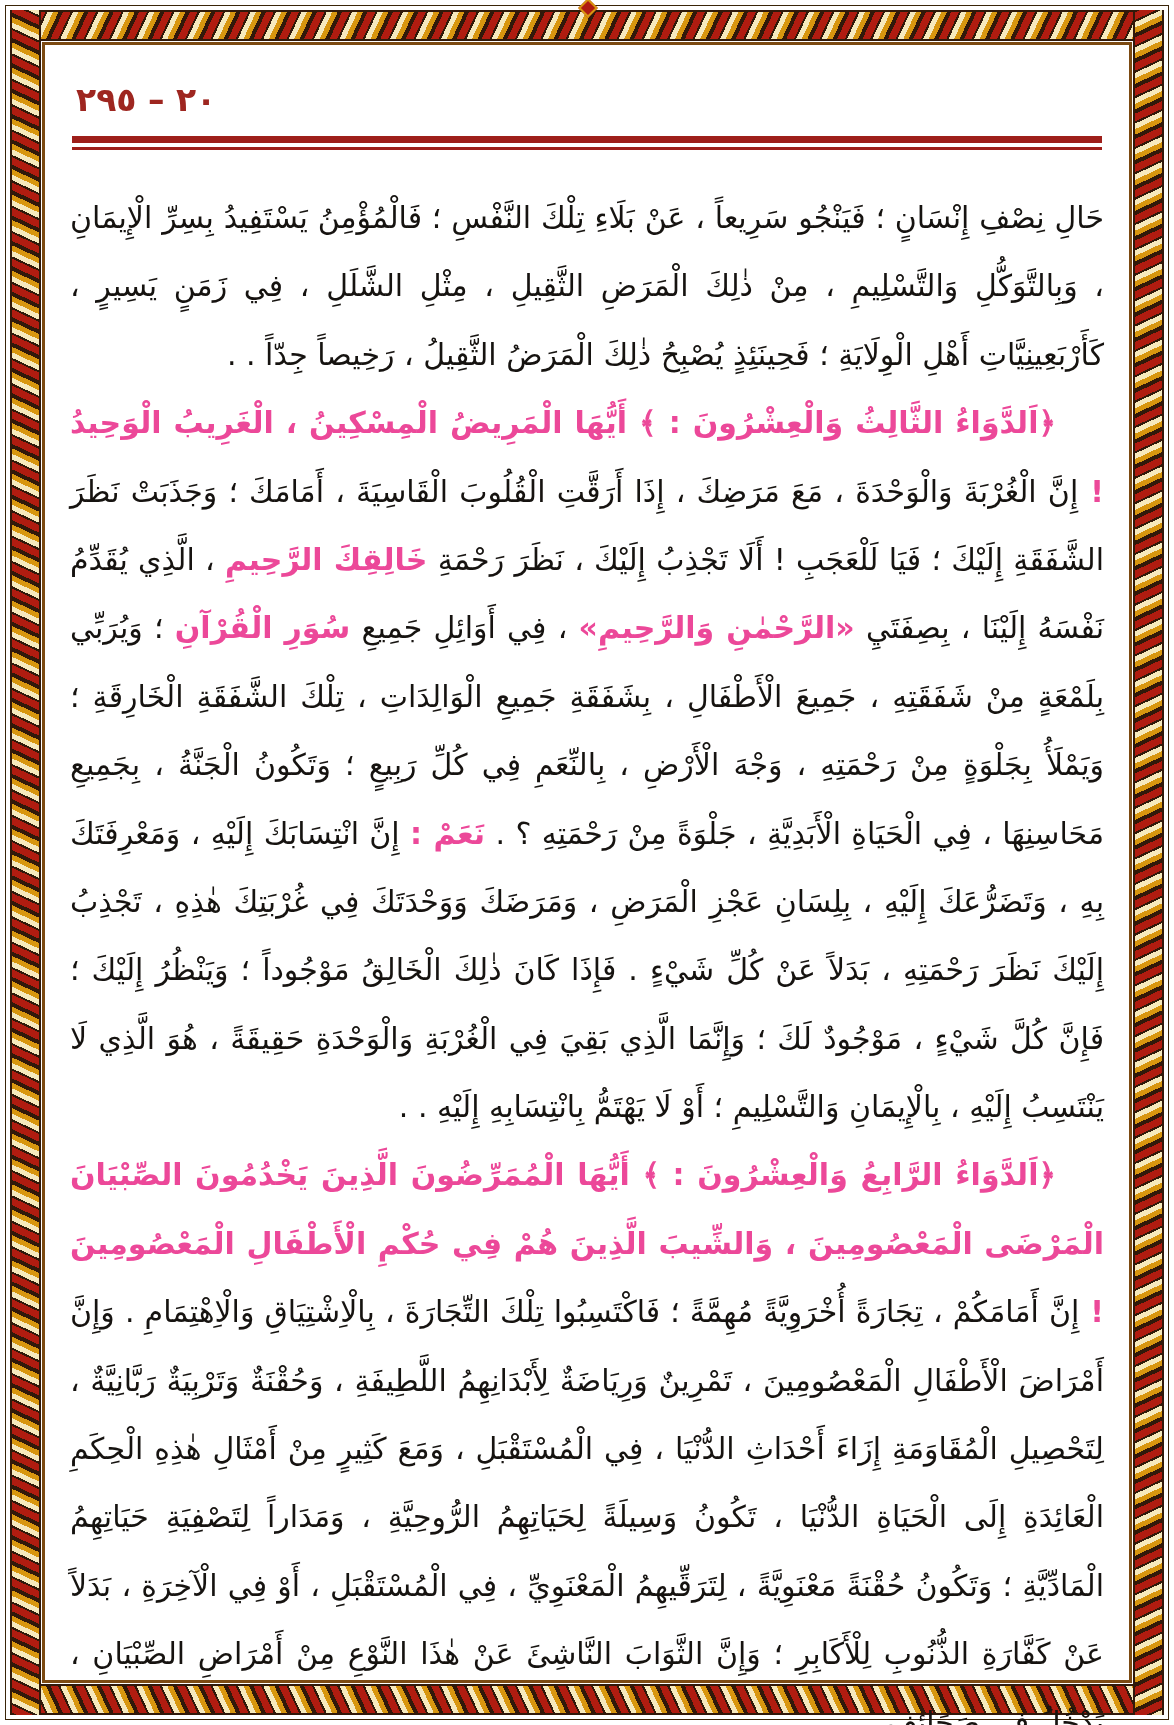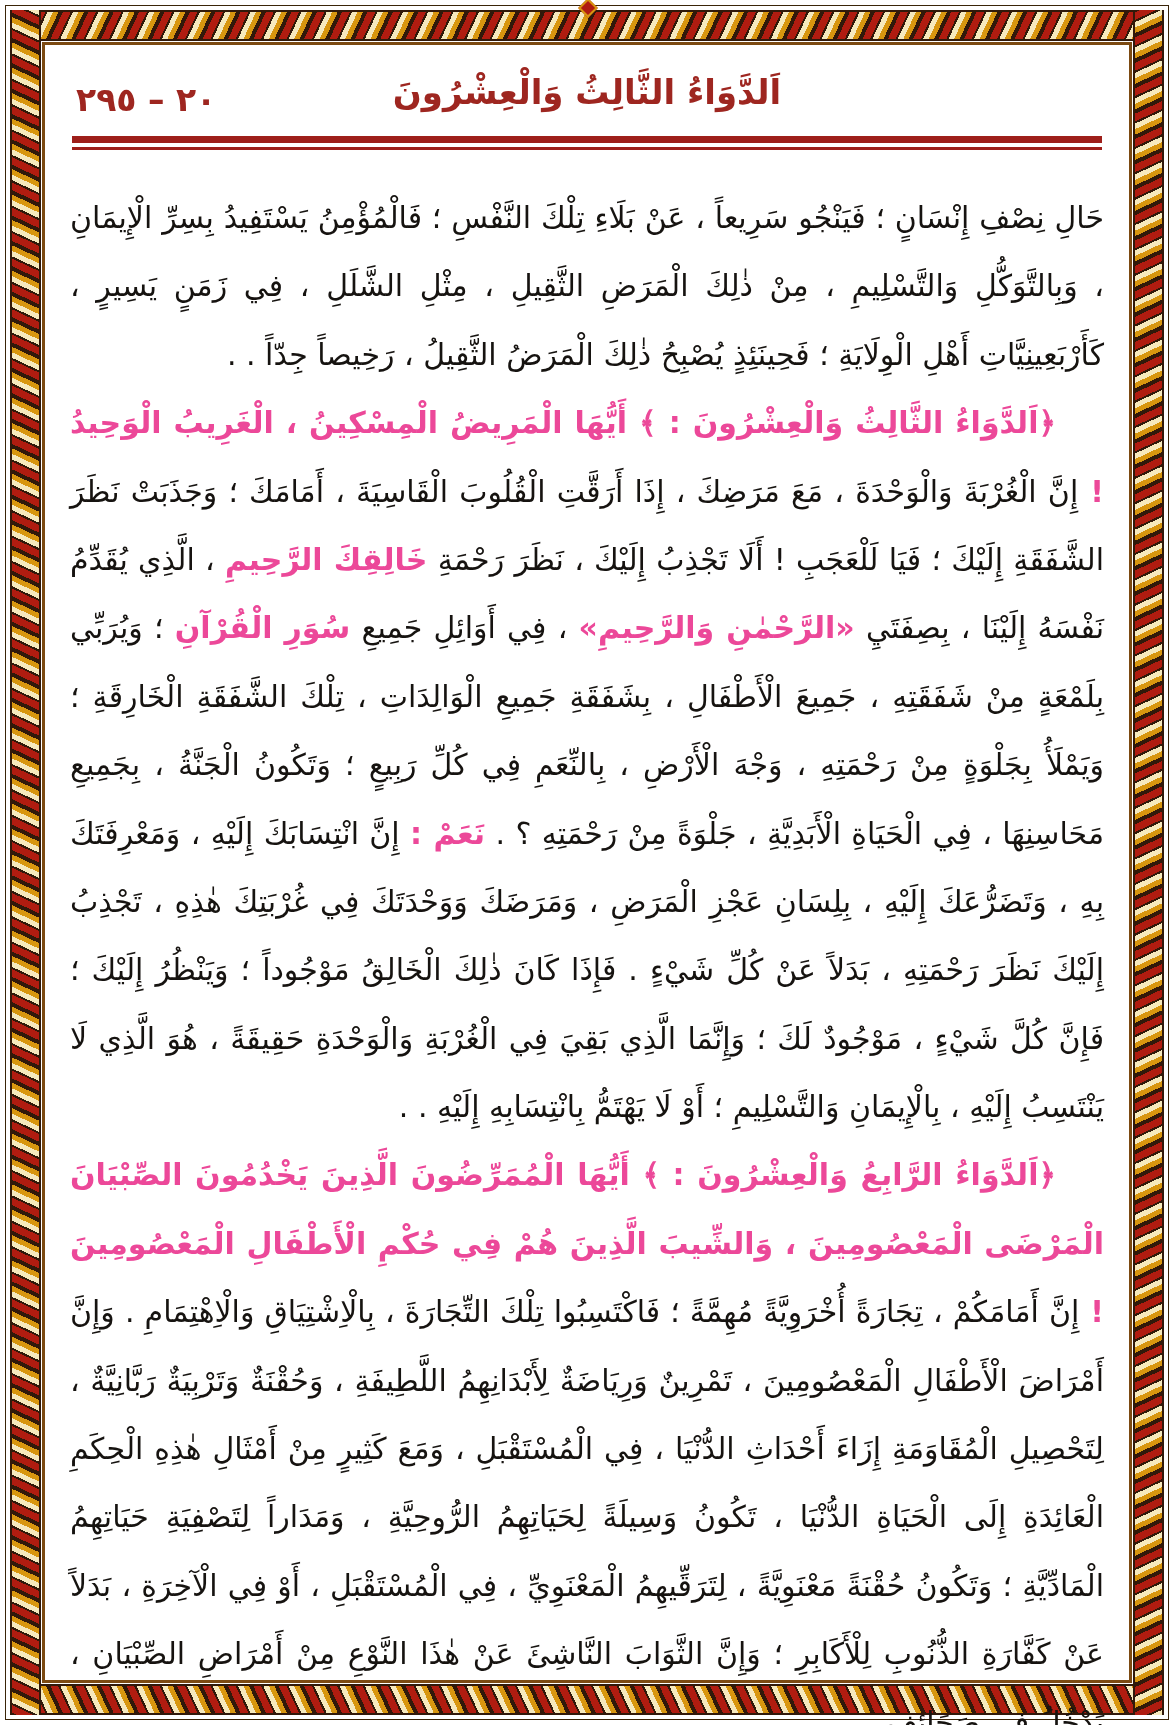--- a/index.html
+++ b/index.html
@@ -94,21 +94,20 @@
   <div class="frame frame-bottom"></div>
   <div class="frame frame-left"></div>
   <div class="frame frame-right"></div>
   <div class="inner-line"></div>
   <div class="top-ornament"></div>
 
   <div class="content">
 
     <header>
       <div class="page-num">٢٠ – ٢٩٥</div>
-      <h1 class="title">اَلدَّوَاءُ الثَّالِثُ وَالْعِشْرُونَ</h1>
       <div class="rules">
         <div class="rule-thick"></div>
         <div class="rule-thin"></div>
       </div>
     </header>
 
     <main class="body">
 
       <p class="para">
         <span>حَالِ نِصْفِ إِنْسَانٍ ؛ فَيَنْجُو سَرِيعاً ، عَنْ بَلَاءِ تِلْكَ النَّفْسِ ؛ فَالْمُؤْمِنُ يَسْتَفِيدُ بِسِرِّ الْإِيمَانِ ، وَبِالتَّوَكُّلِ وَالتَّسْلِيمِ ، مِنْ ذٰلِكَ الْمَرَضِ الثَّقِيلِ ، مِثْلِ الشَّلَلِ ، فِي زَمَنٍ يَسِيرٍ ، كَأَرْبَعِينِيَّاتِ أَهْلِ الْوِلَايَةِ ؛ فَحِينَئِذٍ يُصْبِحُ ذٰلِكَ الْمَرَضُ الثَّقِيلُ ، رَخِيصاً جِدّاً . .</span>

